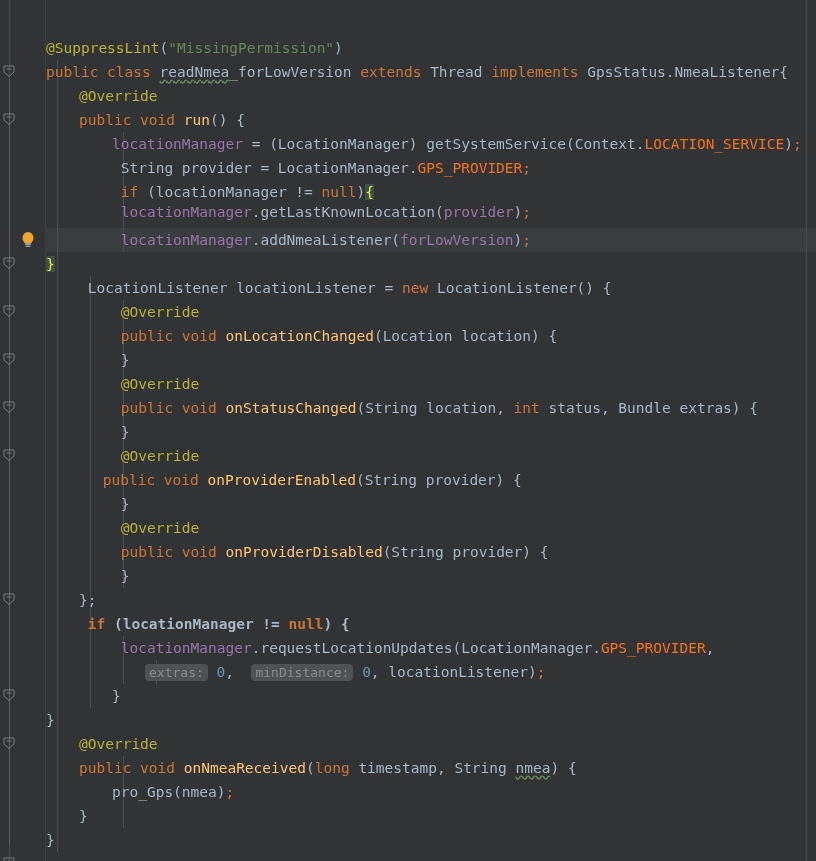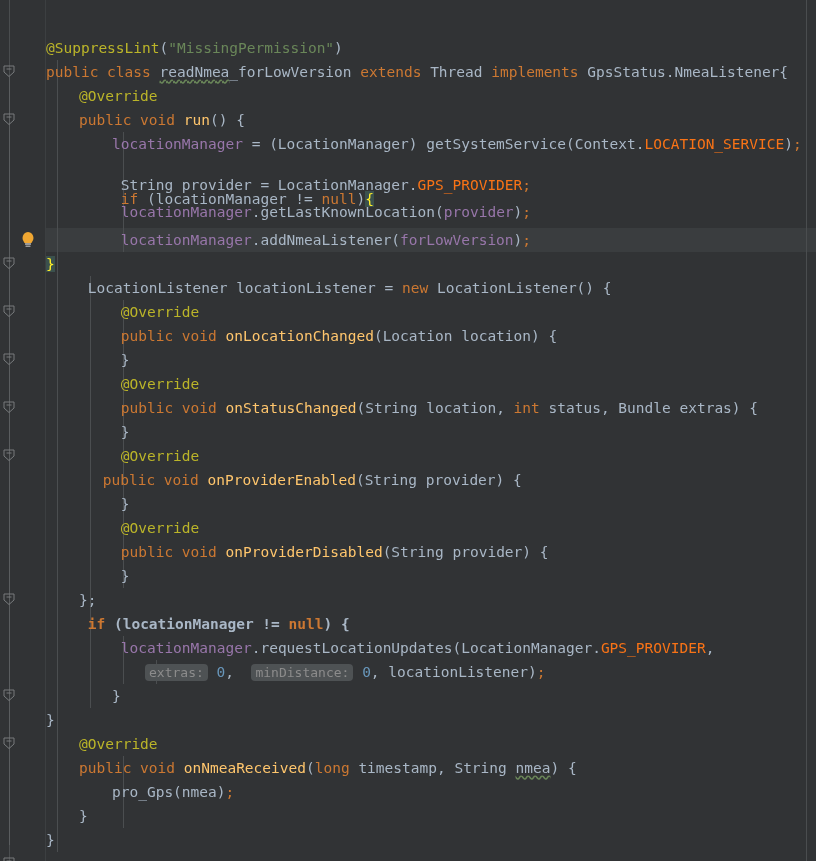--- a/index.html
+++ b/index.html
@@ -233,22 +233,22 @@
         <div class="indent-guide" style="left: 77px; top: 636px; height: 48px;"></div>
         <div class="indent-guide" style="left: 110px; top: 660px; height: 24px;"></div>
         <div class="indent-guide" style="left: 77px; top: 756px; height: 72px;"></div>
       </div>
     <div id="lines">
         <div class="line" style="top: 36px; left: 0px;"><span class="ann">@SuppressLint</span><span class="ident">(</span><span class="str">"MissingPermission"</span><span class="ident">)</span></div>
         <div class="line" style="top: 60px; left: 0px;"><span class="kw">public class </span><span class="ident typo">readNmea</span><span class="ident">_forLowVersion </span><span class="kw">extends </span><span class="ident">Thread </span><span class="kw">implements </span><span class="ident">GpsStatus.NmeaListener{</span></div>
         <div class="line" style="top: 84px; left: 33px;"><span class="ann">@Override</span></div>
         <div class="line" style="top: 108px; left: 33px;"><span class="kw">public void </span><span class="mdecl">run</span><span class="ident">() {</span></div>
         <div class="line" style="top: 132px; left: 66px;"><span class="field">locationManager</span><span class="ident"> = (LocationManager) getSystemService(Context.</span><span class="stconst">LOCATION_SERVICE</span><span class="ident">)</span><span class="semi">;</span></div>
-        <div class="line" style="top: 156px; left: 66px; margin-top: 17px;"><span class="ident"> String provider = LocationManager.</span><span class="stconst">GPS_PROVIDER</span><span class="semi">;</span></div>
-        <div class="line" style="top: 180px; left: 66px; margin-top: 7px;"><span class="ident"> </span><span class="kw">if </span><span class="ident">(locationManager != </span><span class="kw">null</span><span class="ident">)</span><span class="brkt-hl">{</span></div>
+        <div class="line" style="top: 156px; left: 66px;"><span class="ident"> String provider = LocationManager.</span><span class="stconst">GPS_PROVIDER</span><span class="semi">;</span></div>
+        <div class="line" style="top: 180px; left: 66px;"><span class="ident"> </span><span class="kw">if </span><span class="ident">(locationManager != </span><span class="kw">null</span><span class="ident">)</span><span class="brkt-hl">{</span></div>
         <div class="line" style="top: 192px; left: 66px; margin-top: 8px;"><span class="ident"> </span><span class="field">locationManager</span><span class="ident">.getLastKnownLocation(</span><span class="field">provider</span><span class="ident">)</span><span class="semi">;</span></div>
         <div class="line" style="top: 228px; left: 66px;"><span class="ident"> </span><span class="field">locationManager</span><span class="ident">.addNmeaListener(</span><span class="field">forLowVersion</span><span class="ident">)</span><span class="semi">;</span></div>
         <div class="line" style="top: 252px; left: 0px;"><span class="brkt-hl">}</span></div>
         <div class="line" style="top: 276px; left: 33px;"><span class="ident"> LocationListener locationListener = </span><span class="kw">new </span><span class="ident">LocationListener() {</span></div>
         <div class="line" style="top: 300px; left: 66px;"><span class="ann"> @Override</span></div>
         <div class="line" style="top: 324px; left: 66px;"><span class="ident"> </span><span class="kw">public void </span><span class="mdecl">onLocationChanged</span><span class="ident">(Location location) {</span></div>
         <div class="line" style="top: 348px; left: 66px;"><span class="ident"> }</span></div>
         <div class="line" style="top: 372px; left: 66px;"><span class="ann"> @Override</span></div>
         <div class="line" style="top: 396px; left: 66px;"><span class="ident"> </span><span class="kw">public void </span><span class="mdecl">onStatusChanged</span><span class="ident">(String location, </span><span class="kw">int </span><span class="ident">status, Bundle extras) {</span></div>
         <div class="line" style="top: 420px; left: 66px;"><span class="ident"> }</span></div>

